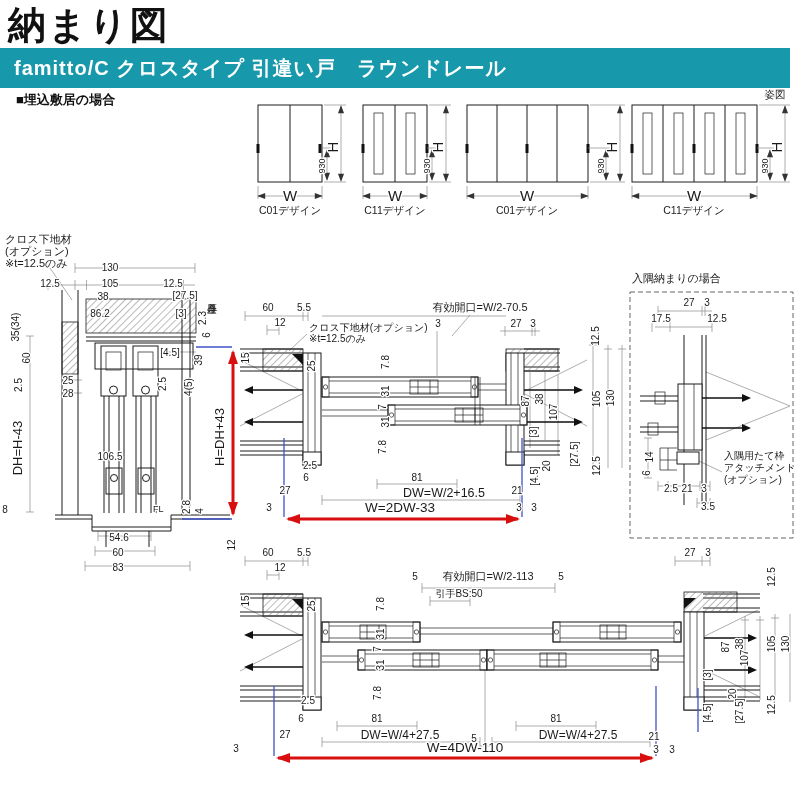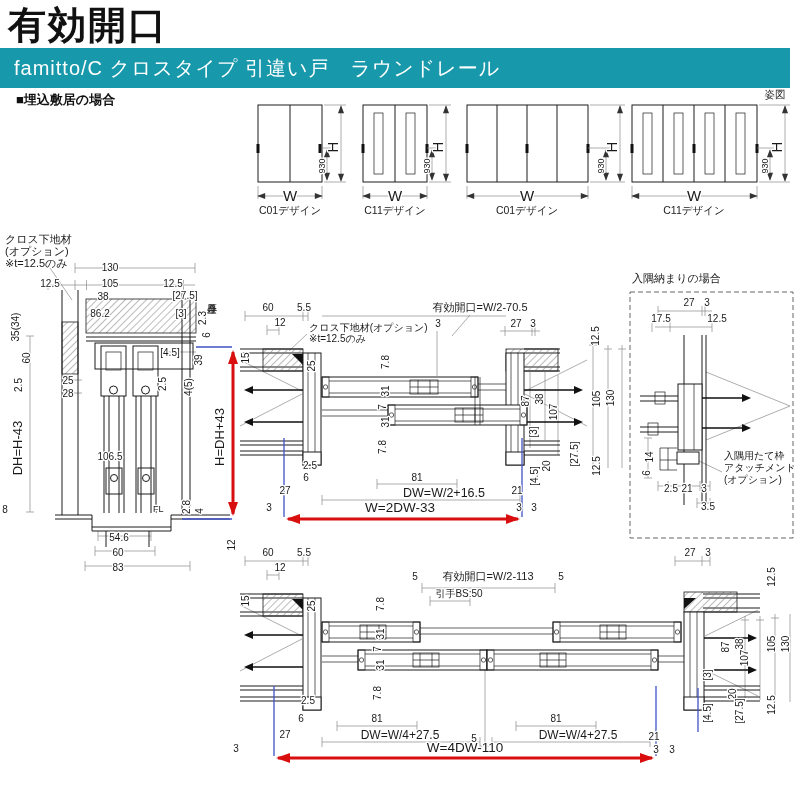--- a/index.html
+++ b/index.html
@@ -1,40 +1,40 @@
 <!DOCTYPE html>
 <html><head>
 <meta charset="utf-8">
 <style>
   html,body{margin:0;padding:0;}
   body{width:800px;height:800px;background:#fff;position:relative;overflow:hidden;
        font-family:"Liberation Sans","DejaVu Sans",sans-serif;}
   .title{position:absolute;left:8px;top:0px;font-size:38px;font-weight:900;color:#111;
          letter-spacing:2px;font-family:"DejaVu Sans","Liberation Sans",sans-serif;}
   .banner{position:absolute;left:0;top:48px;width:790px;height:40px;background:#1798ab;
-          color:#fff;font-size:20px;font-weight:normal;line-height:40px;padding-left:14px;
+          color:#fff;font-size:20px;font-weight:bold;line-height:40px;padding-left:14px;
           box-sizing:border-box;letter-spacing:1px;}
   .case-label{position:absolute;left:16px;top:91px;font-size:13px;font-weight:700;color:#111;}
   svg{position:absolute;left:0;top:0;}
   .dr{stroke:#1c1c1c;stroke-width:1;fill:none;}
   .drt{stroke:#1c1c1c;stroke-width:.7;fill:none;}
   .drf{stroke:#1c1c1c;stroke-width:1;fill:#fff;}
   .hd{fill:#111;stroke:none;}
   .dim{stroke:#8a8a8a;stroke-width:.7;fill:none;}
   .dash{stroke:#666;stroke-width:1;fill:none;stroke-dasharray:5 3;}
   .scr{stroke:#111;stroke-width:1.4;fill:none;}
   .ann{font-family:"Liberation Sans","DejaVu Sans",sans-serif;font-size:10px;fill:#1a1a1a;
        paint-order:stroke fill;stroke:#ffffff;stroke-width:2.5px;stroke-linejoin:round;}
   .bind-ann{font-family:"Liberation Sans","DejaVu Sans",sans-serif;font-size:10.5px;fill:#1a1a1a;
        paint-order:stroke fill;stroke:#fff;stroke-width:2.5px;stroke-linejoin:round;}
 </style>
 </head>
 <body>
 
-<div class="title">有効開口</div>
+<div class="title">納まり図</div>
 <div class="banner">
   <span>famitto/C クロスタイプ 引違い戸　ラウンドレール</span>
 </div>
 <div class="case-label">■埋込敷居の場合</div>
 
 <svg id="drawing" width="800" height="800" viewBox="0 0 800 800">
   <defs>
     <pattern id="hatch" width="5" height="5" patternUnits="userSpaceOnUse" patternTransform="rotate(45)">
       <line x1="0" y1="0" x2="0" y2="5" stroke="#777" stroke-width="1"></line>
     </pattern>

